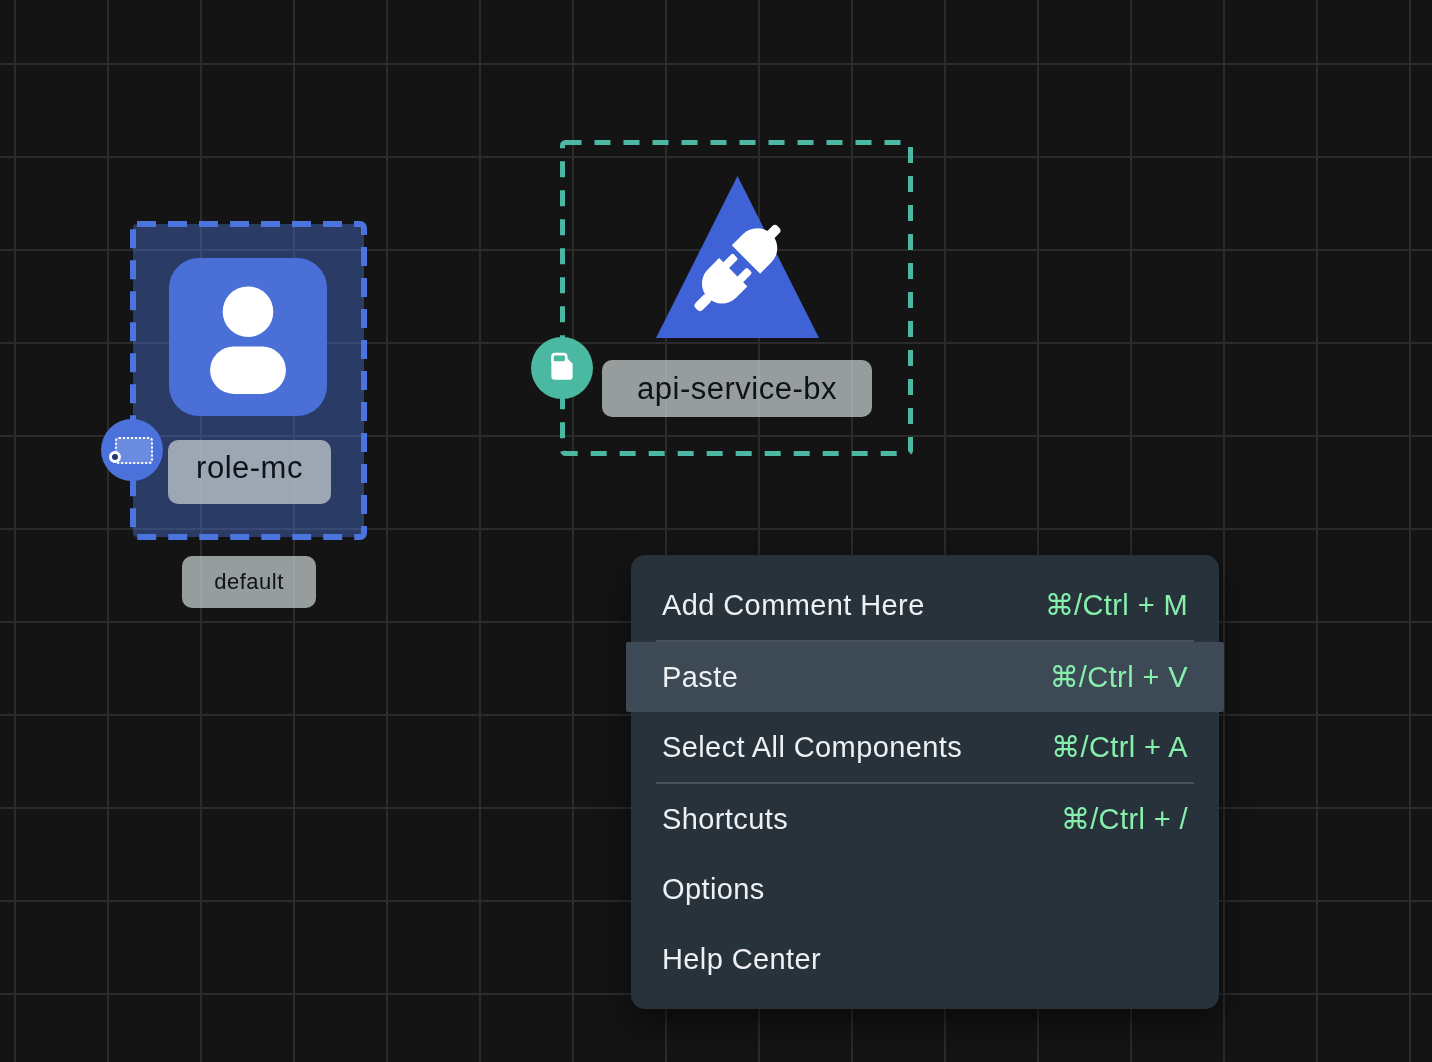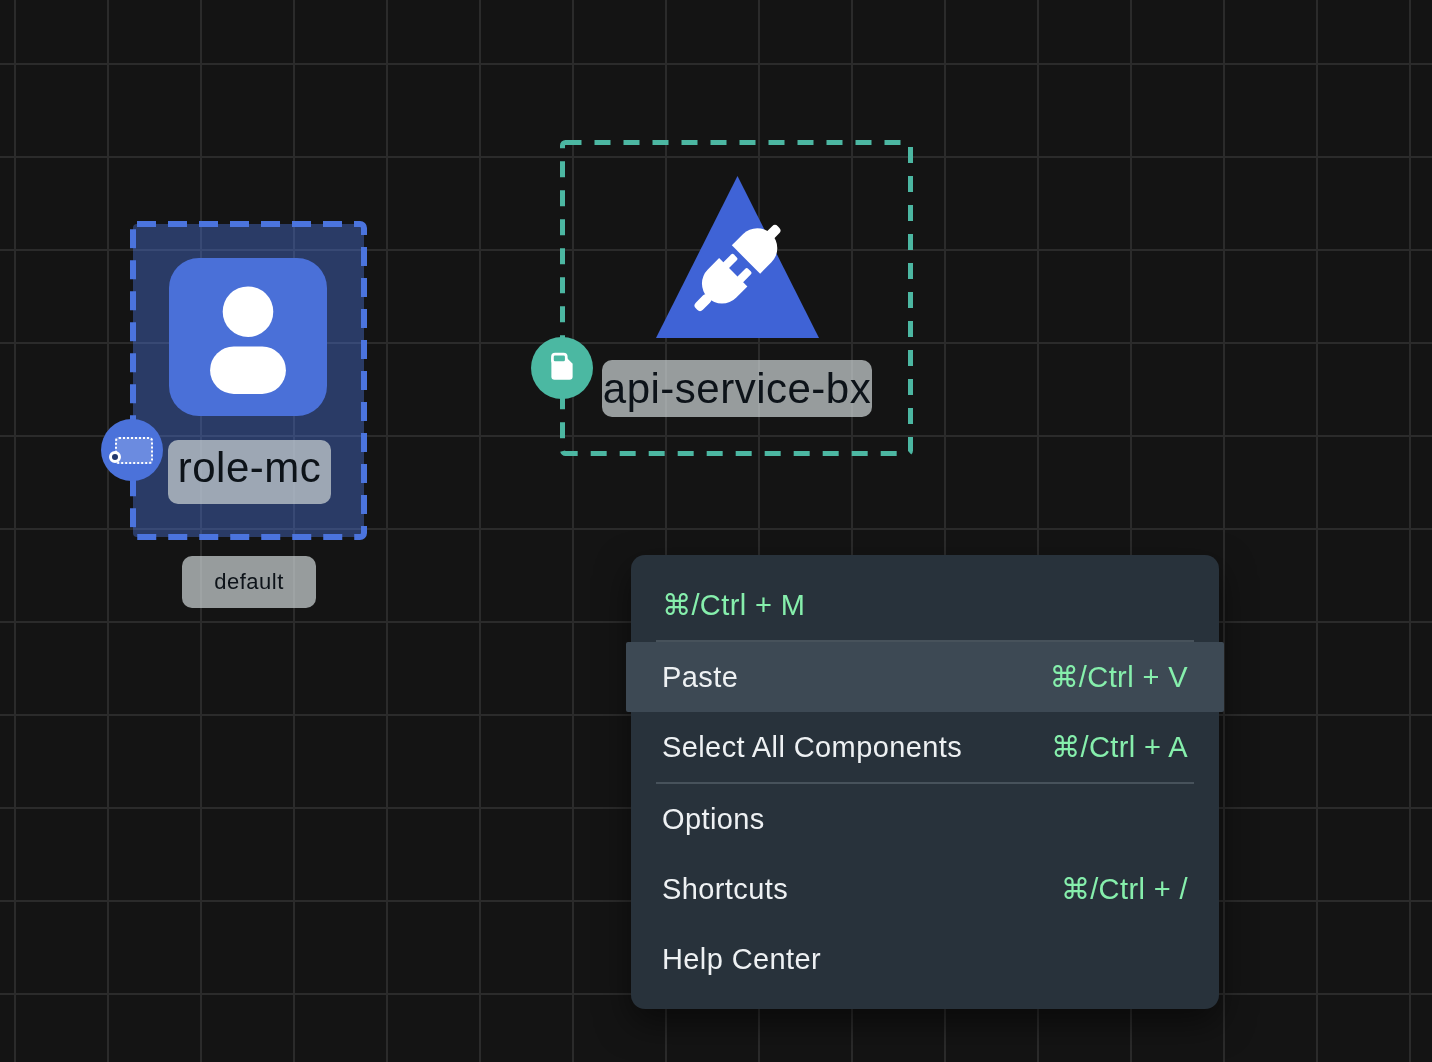--- a/index.html
+++ b/index.html
@@ -18,21 +18,21 @@
     background-position:14px 63px;
   }
   .abs{position:absolute;}
 
   
   .chip{
     background:rgba(203,209,210,0.72);
     color:#0d1319;
     border-radius:10px;
     text-align:center;
-    font-size:42px;
+    font-size:31px;
     letter-spacing:0.5px;
     white-space:nowrap;
     overflow:hidden;
   }
 
   
   .role-square{
     width:158px;height:158px;border-radius:30px;
     background:#4a70d8;
     display:flex;align-items:center;justify-content:center;
@@ -136,45 +136,46 @@
       <path d="M 9 5 H 19 L 26 12 V 24 A 3 3 0 0 1 23 27 H 9 A 3 3 0 0 1 6 24 V 8 A 3 3 0 0 1 9 5 Z" fill="#ffffff"></path>
       <rect x="7" y="3" width="13" height="8" rx="2.5" fill="#4bb8a2" stroke="#ffffff" stroke-width="2.5"></rect>
     </svg>
   </div>
 
   <div class="chip abs" style="left:602px;top:360px;width:270px;height:57px;line-height:57px;">api-service-bx</div>
 
   <div class="menu abs" style="left:631px;top:555px;width:588px;height:454px;">
 
     <div class="menu-item">
+      <span class="mi-label">Add Comment Here</span>
       <span class="mi-shortcut">⌘/Ctrl + M</span>
     </div>
 
     <div class="menu-sep"></div>
 
     <div class="menu-item highlighted">
       <span class="mi-label">Paste</span>
       <span class="mi-shortcut">⌘/Ctrl + V</span>
     </div>
 
     <div class="menu-item">
       <span class="mi-label">Select All Components</span>
       <span class="mi-shortcut">⌘/Ctrl + A</span>
     </div>
 
     <div class="menu-sep"></div>
 
     <div class="menu-item">
-      <span class="mi-label">Options</span>
-      <span class="mi-shortcut"></span>
+      <span class="mi-label">Shortcuts</span>
+      <span class="mi-shortcut">⌘/Ctrl + /</span>
     </div>
 
     <div class="menu-item">
-      <span class="mi-label">Shortcuts</span>
-      <span class="mi-shortcut">⌘/Ctrl + /</span>
+      <span class="mi-label">Options</span>
+      <span class="mi-shortcut"></span>
     </div>
 
     <div class="menu-item">
       <span class="mi-label">Help Center</span>
       <span class="mi-shortcut"></span>
     </div>
 
   </div>
 </div>
 

